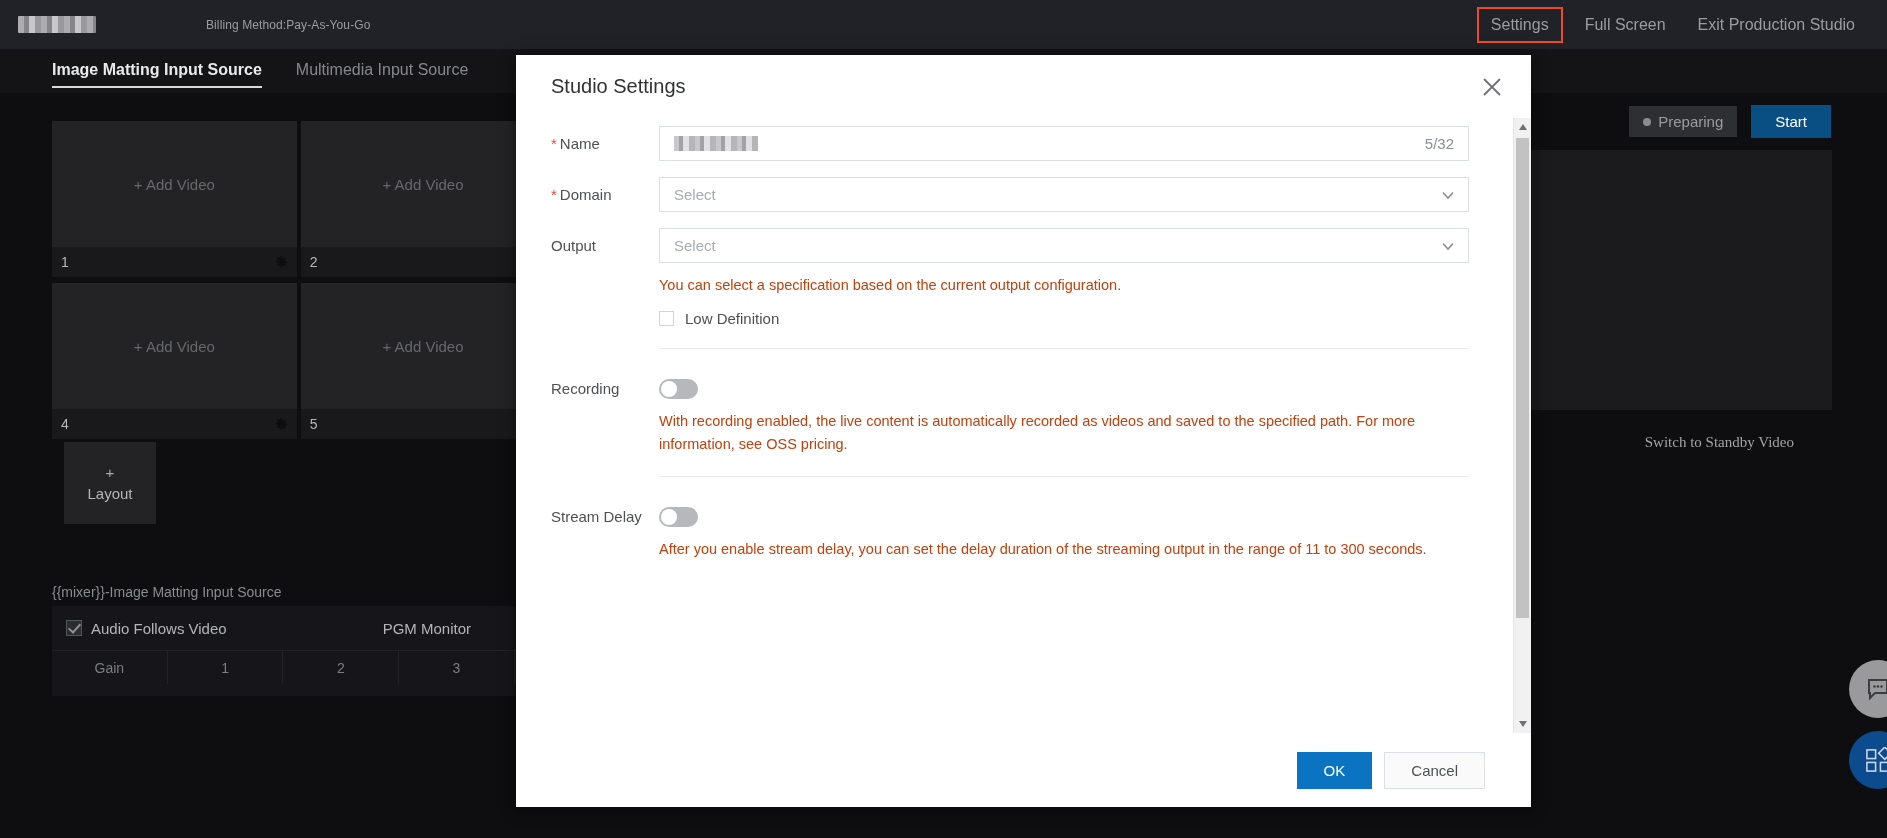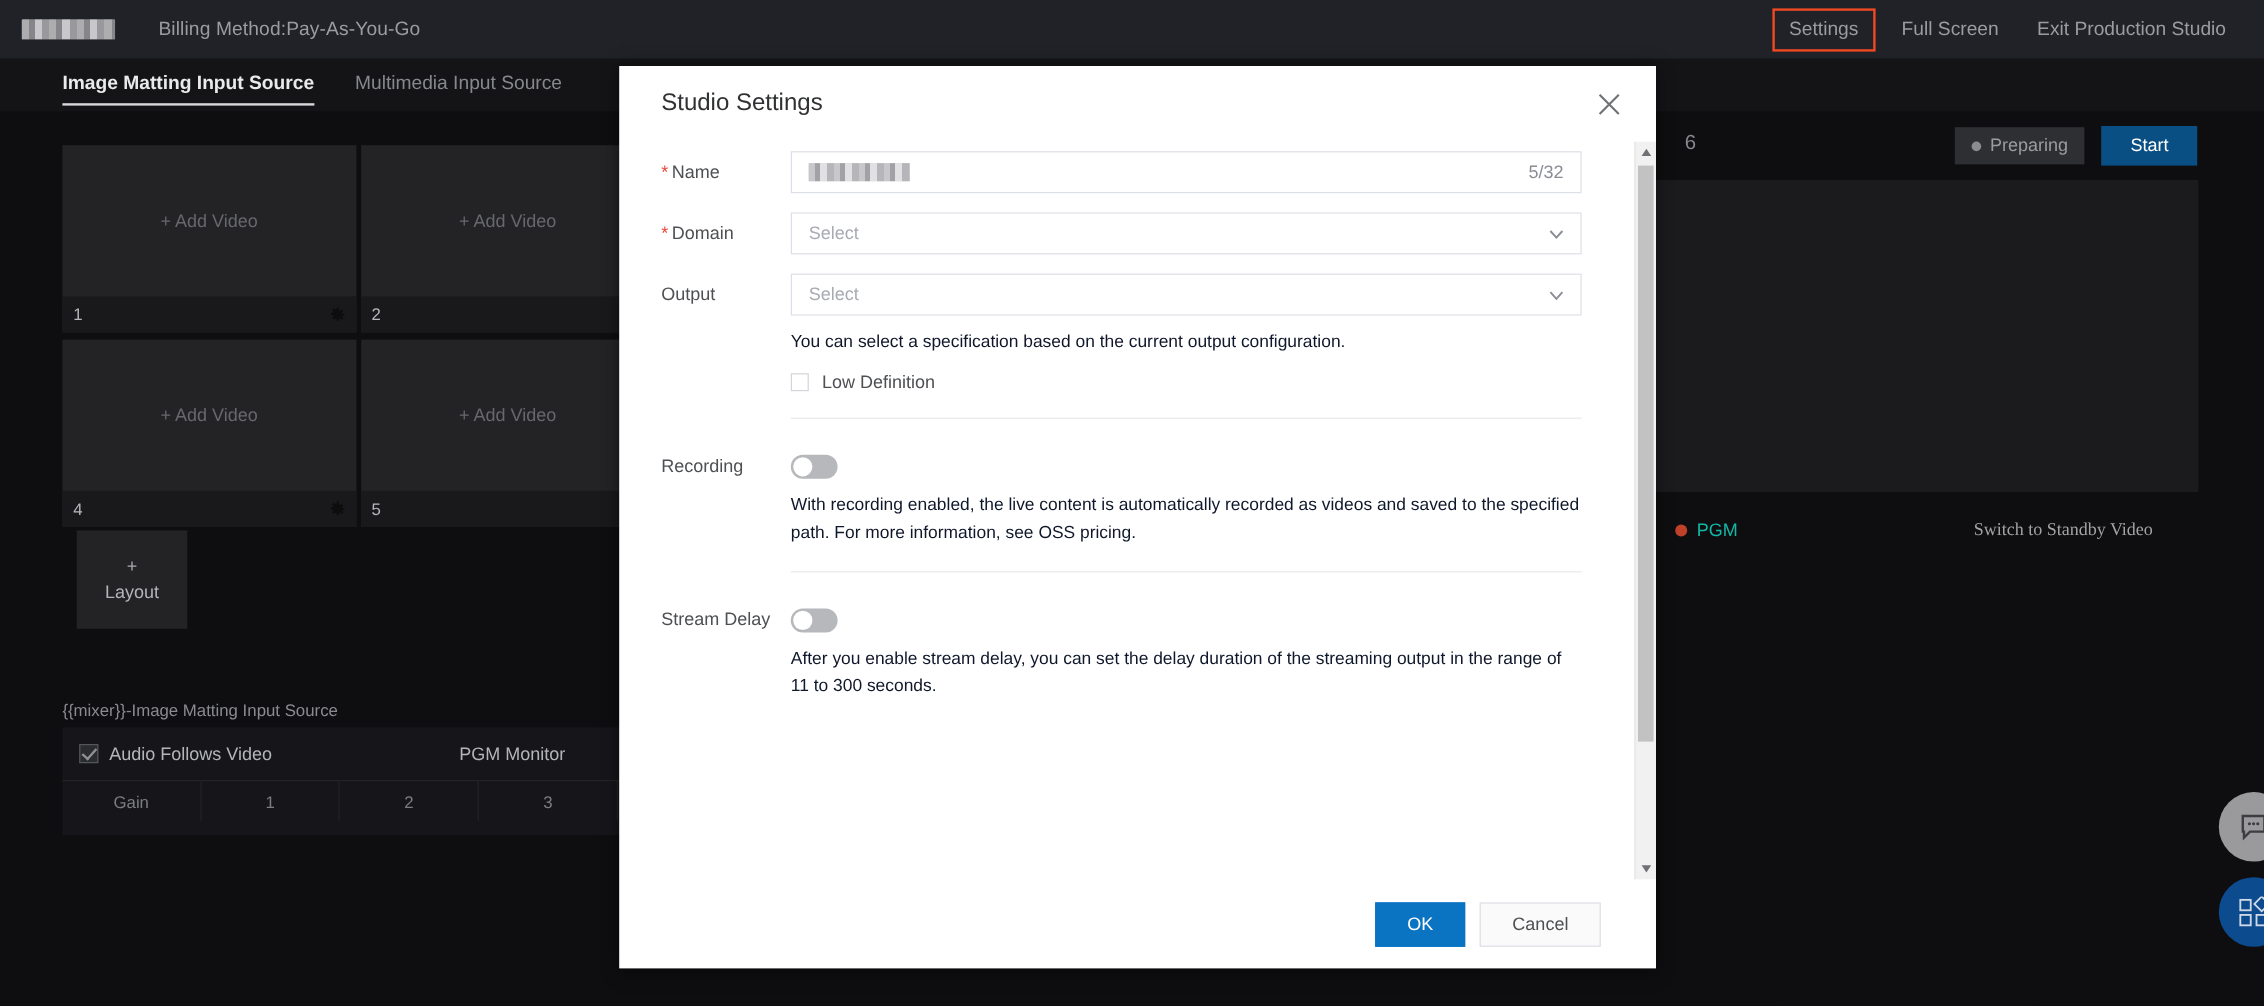--- a/index.html
+++ b/index.html
@@ -17,21 +17,21 @@
     background: #212228; display: flex; align-items: center;
   }
   .logo-redacted {
     margin-left: 18px; width: 78px; height: 17px;
     background:
       repeating-linear-gradient(90deg,#b9b9bb 0 6px,#8f8f93 6px 11px,#d7d7da 11px 17px,#a3a3a7 17px 23px),
       #b0b0b4;
     opacity: .92; border-radius: 1px;
   }
   .billing {
-    margin-left: 36px; color: #9a9ca1; font-size: 16px; letter-spacing: .1px;
+    margin-left: 110px; color: #9a9ca1; font-size: 12px; letter-spacing: .1px;
   }
   .topbar-right {
     margin-left: auto; display: flex; align-items: center; gap: 0; padding-right: 16px;
   }
   .topnav-item {
     color: #9a9ca1; font-size: 16px; padding: 7px 16px; cursor: pointer; white-space: nowrap;
   }
   .topnav-item.boxed {
     border: 2px solid #f04a22; margin: 0 6px; padding: 7px 12px;
   }
@@ -115,21 +115,21 @@
 
   
   .fab { position: absolute; right: -20px; width: 58px; height: 58px; border-radius: 50%;
          display: flex; align-items: center; justify-content: center; cursor: pointer; }
   .fab.chat { top: 567px; background: #9a9a9c; }
   .fab.apps { top: 638px; background: #0d4b8f; }
 
   
   .overlay { position: absolute; inset: 0; background: rgba(0,0,0,0.0); }
   .modal {
-    position: absolute; left: 516px; top: 55px; width: 864px; height: 752px;
+    position: absolute; left: 516px; top: 55px; width: 1015px; height: 752px;
     background: #ffffff; box-shadow: 0 2px 14px rgba(0,0,0,.5); display: flex; flex-direction: column;
   }
   .modal-head { height: 63px; display: flex; align-items: center; padding: 0 26px 0 35px; flex: none; }
   .modal-title { font-size: 20px; color: #303133; }
   .modal-close { margin-left: auto; width: 26px; height: 26px; cursor: pointer; display: flex; align-items: center; justify-content: center; }
   .modal-body { position: relative; flex: 1; overflow: hidden; }
   .form-scroll { position: absolute; left: 0; top: 0; right: 18px; bottom: 0; padding: 0 0 0 35px; overflow: hidden; }
   .scrollbar {
     position: absolute; right: 0; top: 0; bottom: 0; width: 18px; background: #f1f1f1; border-left: 1px solid #e3e3e3;
   }
@@ -155,21 +155,21 @@
   }
   .counter { margin-left: auto; color: #8a8d93; font-size: 15px; }
   .static-value { font-size: 15px; color: #4e5053; padding-top: 9px; }
 
   .select {
     height: 35px; border: 1px solid #dcdfe6; display: flex; align-items: center; padding: 0 12px 0 14px; cursor: pointer; background:#fff;
   }
   .select .ph { color: #a8abb2; font-size: 15px; }
   .select .chev { margin-left: auto; }
 
-  .hint { color: #0f172a; font-size: 14.5px; margin-top: 11px; line-height: 1.55; }
+  .hint { color: #c2410c; font-size: 14.5px; margin-top: 11px; line-height: 1.55; }
   .lowdef { display: flex; align-items: center; gap: 11px; margin-top: 14px; cursor: pointer; }
   .lowdef .box { width: 15px; height: 15px; border: 1px solid #d3d5da; background: #fff; }
   .lowdef .lbl { font-size: 15px; color: #4e5053; }
 
   .divider { border-top: 1px solid #e9e9eb; margin: 21px 0 6px 0; margin-left: 0; }
 
   .toggle-lt { width: 39px; height: 20px; border-radius: 10px; background: #b6b8bc; position: relative; cursor: pointer; margin-top: 8px; }
   .toggle-lt .knob { position: absolute; left: 2px; top: 2px; width: 16px; height: 16px; border-radius: 50%; background: #fff; }
 
   .modal-foot { flex: none; height: 74px; display: flex; align-items: center; justify-content: flex-end; padding-right: 46px; gap: 12px; }

